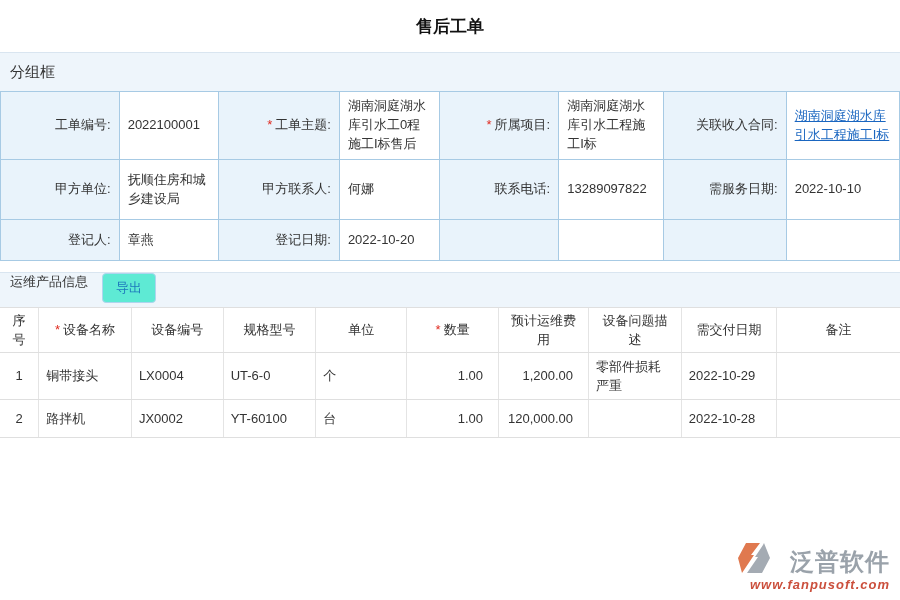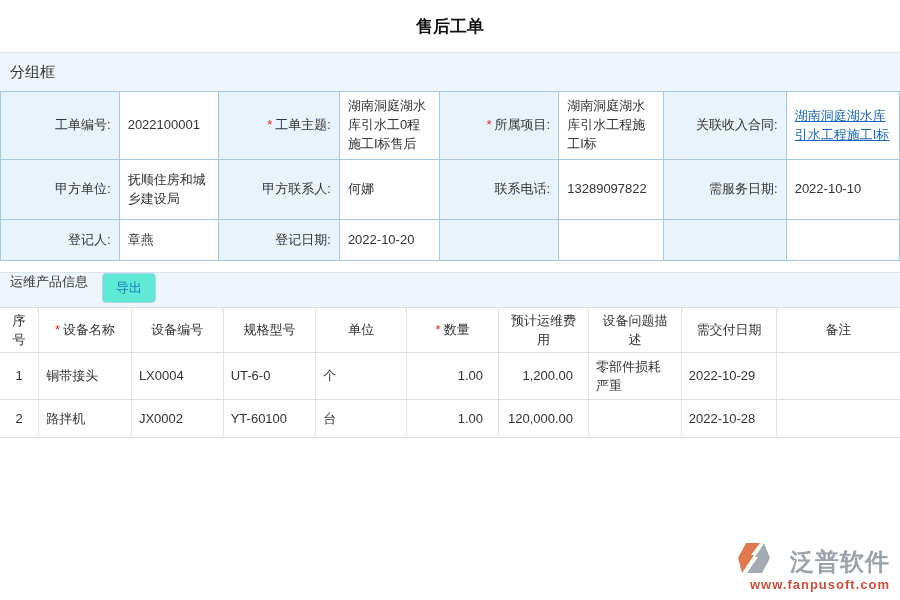--- a/index.html
+++ b/index.html
@@ -33,21 +33,21 @@
   table.prod th + th, table.prod td + td { border-left:1px solid #e4e4e4; }
   table.prod td { padding:2px 7px; background:#fff; }
   tr.prow1 td { height:47px; }
   tr.prow2 td { height:38px; }
   .ta-c { text-align:center; }
   .ta-r { text-align:right; padding-right:15px !important; }
 
   .footer { position:absolute; right:10px; bottom:8px; text-align:right; }
   .brand-row { display:flex; align-items:flex-end; justify-content:flex-end; gap:19px; }
   .brand { font-size:24px; font-weight:bold; color:#9aa2aa; letter-spacing:1px; }
-  .url { font-size:13px; font-weight:bold; color:#cb4f3c; letter-spacing:1px; margin-top:-1px; }
+  .url { font-size:13px; font-weight:bold; color:#cb4f3c; letter-spacing:1px; margin-top:-1px;font-style:italic; }
 </style>
 </head>
 <body>
 
 <div class="page-title">售后工单</div>
 
 <div class="group-bar">
   <span>分组框</span>
 </div>
 

